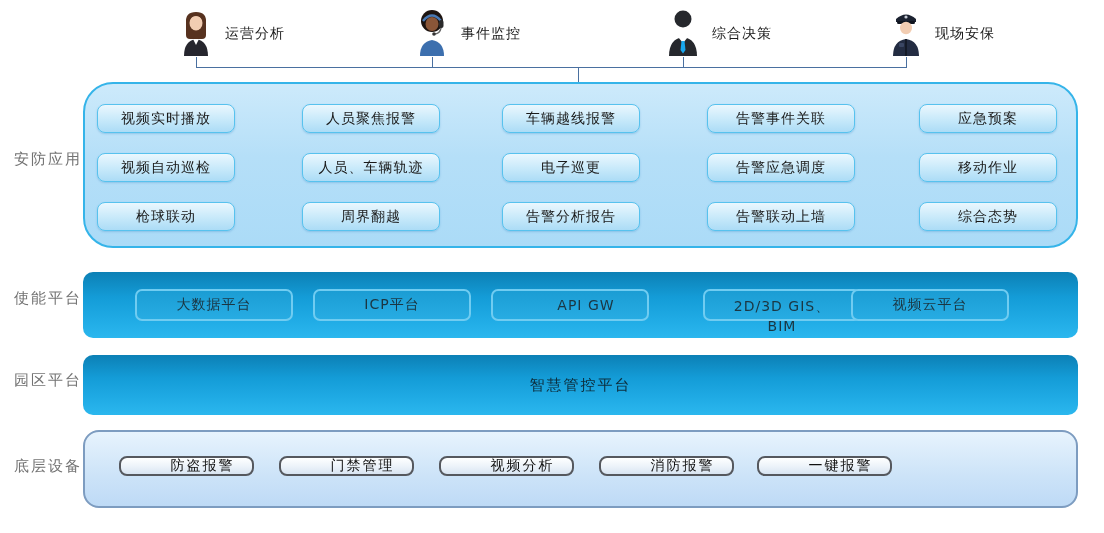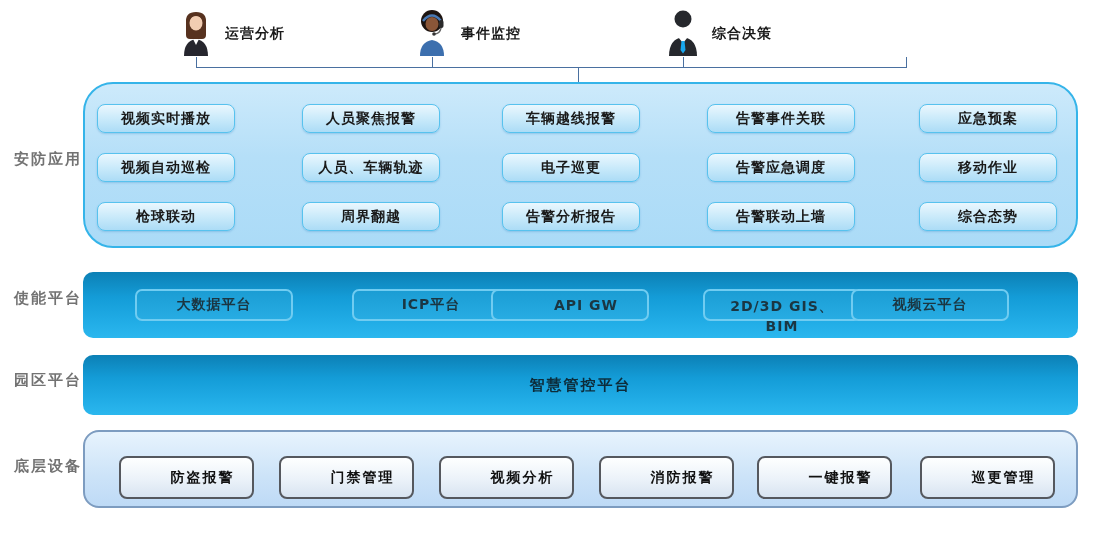--- a/index.html
+++ b/index.html
@@ -1,17 +1,17 @@
 <!DOCTYPE html>
 <html><head>
 <meta charset="utf-8">
 <style>
   html,body{margin:0;padding:0;background:#fff;}
   .canvas{position:relative;width:1104px;height:533px;background:#fff;overflow:hidden;
-          font-family:"DejaVu Sans","Liberation Sans",sans-serif;color:#111;font-weight:bold;}
+          font-family:"DejaVu Sans","Liberation Sans",sans-serif;color:#111;}
 
   
   .persona{position:absolute;top:8px;display:flex;align-items:flex-start;gap:9px;}
   .persona .plabel{margin-top:17px;font-size:14px;color:#1a1a1a;letter-spacing:1px;white-space:nowrap;}
   .persona svg{display:block;}
 
   
   .line{position:absolute;background:#4a70a0;}
   .hline{height:1px;}
   .vline{width:1px;}
@@ -45,21 +45,21 @@
   .enable-btn.wraps{align-items:flex-start;padding-top:5px;white-space:normal;overflow:visible;}
   .enable-btn.wraps .wrap-span{display:block;width:104px;text-align:center;line-height:20px;}
 
   .park-band{top:355px;height:60px;display:flex;align-items:center;justify-content:center;}
   .park-title{font-size:15px;color:#0d2c3a;letter-spacing:2px;}
 
   
   .devices-band{position:absolute;left:83px;top:430px;width:995px;height:78px;box-sizing:border-box;
                 border:2px solid #7D9CC0;border-radius:16px;
                 background:linear-gradient(180deg,#E7F3FD 0%,#CCE3F8 60%,#BEDAF6 100%);}
-  .device-btn{position:absolute;top:24px;height:43px;width:135px;box-sizing:border-box;
+  .device-btn{position:absolute;top:24px;height:20px;width:135px;box-sizing:border-box;
               border:2px solid #55585E;border-radius:8px;
               background:linear-gradient(180deg,#FEFFFF 0%,#EBF2F9 55%,#D8E4F1 100%);
               display:flex;align-items:center;justify-content:center;
               font-size:14px;color:#111;letter-spacing:2px;white-space:nowrap;padding-left:32px;}
   .d1{left:34px}.d2{left:194px}.d3{left:354px}.d4{left:514px}.d5{left:672px}.d6{left:835px}
 </style>
 </head>
 <body>
 
 <div class="canvas">
@@ -91,20 +91,32 @@
   <div class="persona" style="left:663px;">
     <svg width="40" height="50" viewBox="0 0 40 50">
       <circle cx="20" cy="11" r="8.5" fill="#26282D"></circle>
       <path d="M6 48 Q6 31 20 29 Q34 31 34 48 Z" fill="#26282D"></path>
       <path d="M15 29 L20 35 L25 29 Z" fill="#FFFFFF"></path>
       <path d="M18.5 33 L21.5 33 L22.5 42 L20 45.5 L17.5 42 Z" fill="#18A7EE"></path>
     </svg>
     <span class="plabel">综合决策</span>
   </div>
 
+  <div class="persona" style="left:886px;">
+    <svg width="40" height="50" viewBox="0 0 40 50">
+      <path d="M10 11 Q20 2 30 11 L30 14 L10 14 Z" fill="#1B2230"></path>
+      <rect x="11" y="13" width="18" height="3" rx="1.5" fill="#10151F"></rect>
+      <circle cx="20" cy="9" r="1.6" fill="#C8CdD8"></circle>
+      <ellipse cx="20" cy="20" rx="6" ry="6.2" fill="#F2CDB2"></ellipse>
+      <path d="M7 48 Q7 33 20 31 Q33 33 33 48 Z" fill="#232C42"></path>
+      <rect x="13" y="35" width="5" height="4" rx="1" fill="#3A4663"></rect>
+      <path d="M20 31 L20 48" stroke="#10151F" stroke-width="1.5"></path>
+    </svg>
+    <span class="plabel">现场安保</span>
+  </div>
 
   <div class="line vline" style="left:196px;top:57px;height:10px;"></div>
   <div class="line vline" style="left:432px;top:57px;height:10px;"></div>
   <div class="line vline" style="left:683px;top:57px;height:10px;"></div>
   <div class="line vline" style="left:906px;top:57px;height:10px;"></div>
   <div class="line hline" style="left:196px;top:67px;width:711px;"></div>
   <div class="line vline" style="left:578px;top:67px;height:16px;"></div>
 
   <div class="row-label" style="top:150px;">安防应用</div>
   <div class="row-label" style="top:289px;">使能平台</div>
@@ -126,34 +138,33 @@
 
     <div class="app-btn r3 c1">枪球联动</div>
     <div class="app-btn r3 c2">周界翻越</div>
     <div class="app-btn r3 c3">告警分析报告</div>
     <div class="app-btn r3 c4">告警联动上墙</div>
     <div class="app-btn r3 c5">综合态势</div>
   </div>
 
   <div class="band enable-band">
     <div class="enable-btn" style="left:52px;">大数据平台</div>
-    <div class="enable-btn" style="left:230px;margin-left:39px;">ICP平台</div>
+    <div class="enable-btn" style="left:230px;">ICP平台</div>
     <div class="enable-btn" style="left:408px;padding-left:32px;">API GW</div>
     <div class="enable-btn wraps" style="left:620px;">
       <span class="wrap-span">2D/3D GIS、BIM</span>
     </div>
     <div class="enable-btn" style="left:768px;">视频云平台</div>
   </div>
 
   <div class="band park-band">
     <span class="park-title">智慧管控平台</span>
   </div>
 
   <div class="devices-band">
     <div class="device-btn d1">防盗报警</div>
     <div class="device-btn d2">门禁管理</div>
     <div class="device-btn d3">视频分析</div>
     <div class="device-btn d4">消防报警</div>
     <div class="device-btn d5">一键报警</div>
-    <div class="device-btn d6">巡更管理</div>
   </div>
 
 </div>
 
 </body></html>

